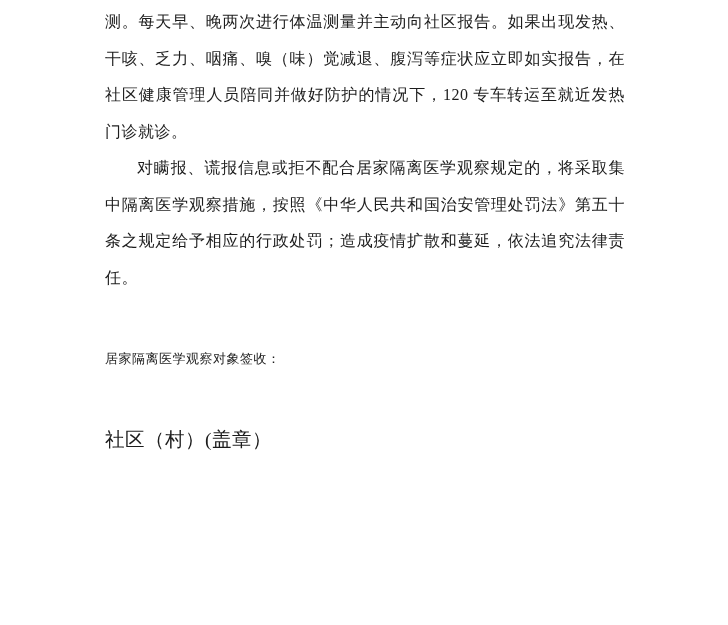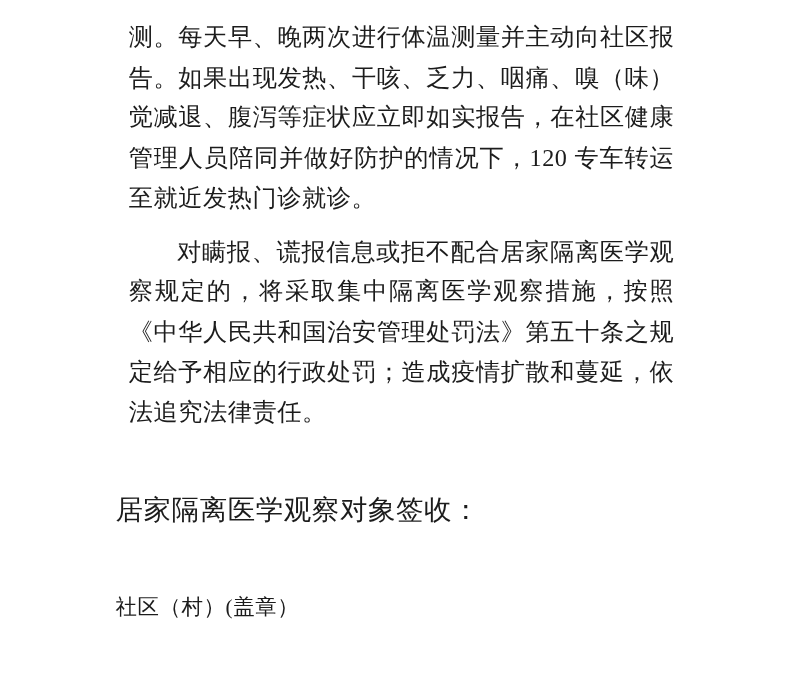--- a/index.html
+++ b/index.html
@@ -12,24 +12,24 @@
     height: 625px;
     overflow: hidden;
     font-family: "Liberation Serif", "DejaVu Serif", serif;
     color: #1c1c1c;
   }
   .page {
     padding: 4px 103px 0 105px;
     box-sizing: border-box;
   }
   .para {
-    font-size: 22px;
+    font-size: 16px;
     line-height: 36.5px;
     text-align: justify;
-    margin: 12px;
+    margin: 0;
     letter-spacing: 0.5px;
   }
   .para.indent {
     text-indent: 2em;
   }
   .form-section {
     margin-top: 42px;
   }
   .form-line {
     font-size: 19.5px;
@@ -45,21 +45,21 @@
     border-bottom: 1.5px solid #2a2a2a;
     height: 17px;
     vertical-align: baseline;
     margin: 0 2px;
   }
   .blank.gap-left {
     margin-left: 12px;
   }
   .sign-line {
     margin-top: 54px;
-    font-size: 25px;
+    font-size: 13px;
     letter-spacing: 0.5px;
   }
   .stamp-line {
     margin-top: 58px;
     font-size: 19.5px;
     text-align: left;
     padding-right: 10px;
     letter-spacing: 0.5px;
   }
   .date-line {

